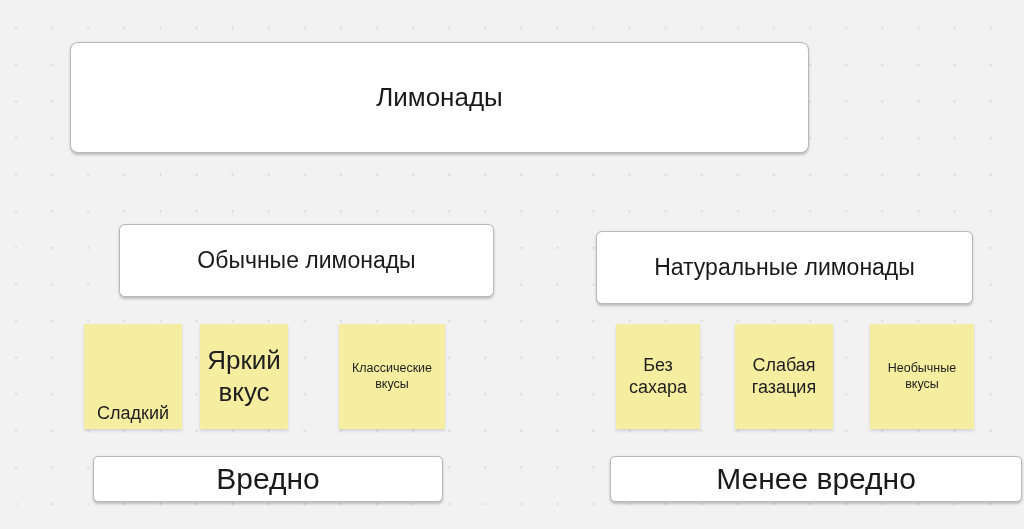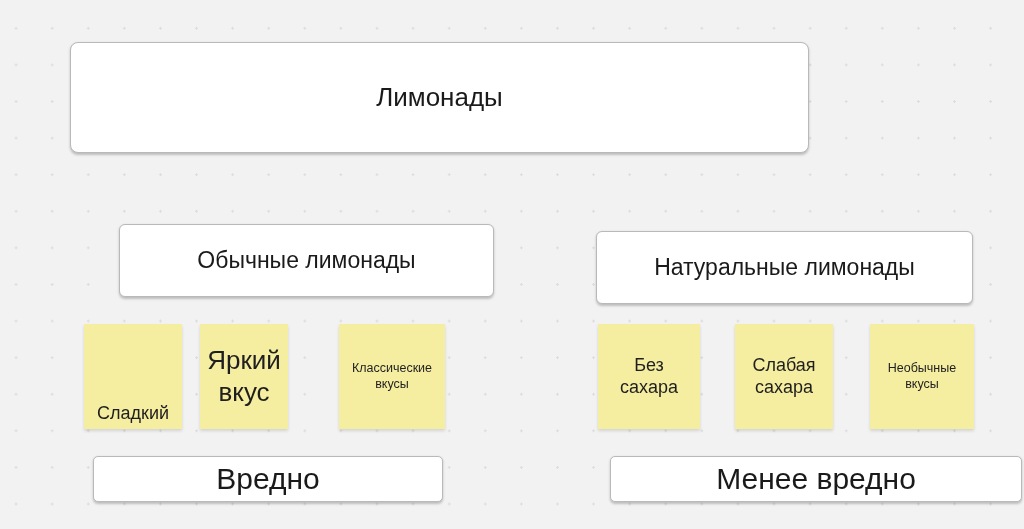--- a/index.html
+++ b/index.html
@@ -84,21 +84,21 @@
   }
   .sticky.size-lg { font-size: 26px; }
   .sticky.size-md { font-size: 18px; }
   .sticky.size-sm { font-size: 12.5px; }
 
   
   .st-l1 { left: 84px;  width: 98px; align-items: flex-end;  }
   .st-l2 { left: 200px; width: 88px; }
   .st-l3 { left: 318px; width: 106px; margin-left: 21px; }
   
-  .st-r1 { left: 598px; width: 102px; }
+  .st-r1 { left: 616px; width: 84px; }
   .st-r2 { left: 735px; width: 98px;  }
   .st-r3 { left: 870px; width: 104px; }
 
   .sticky-text { display: block; }
 </style>
 </head>
 <body>
 
 <div class="canvas">
 
@@ -121,21 +121,21 @@
     <span class="sticky-text">Яркий вкус</span>
   </div>
   <div class="sticky st-l3 size-sm">
     <span class="sticky-text">Классические вкусы</span>
   </div>
 
   <div class="sticky st-r1 size-md">
     <span class="sticky-text">Без сахара</span>
   </div>
   <div class="sticky st-r2 size-md">
-    <span class="sticky-text">Слабая сахара</span>
+    <span class="sticky-text">Слабая газация</span>
   </div>
   <div class="sticky st-r3 size-sm">
     <span class="sticky-text">Необычные вкусы</span>
   </div>
 
   <div class="node node-verdict left">
     <span>Вредно</span>
   </div>
   <div class="node node-verdict right">
     <span>Менее вредно</span>

